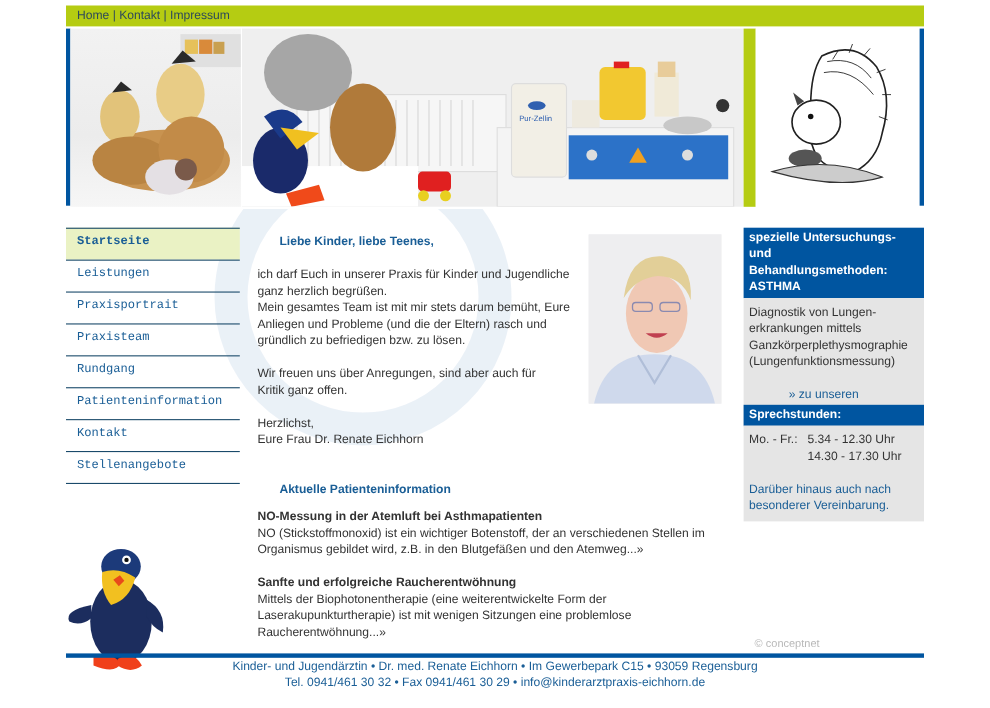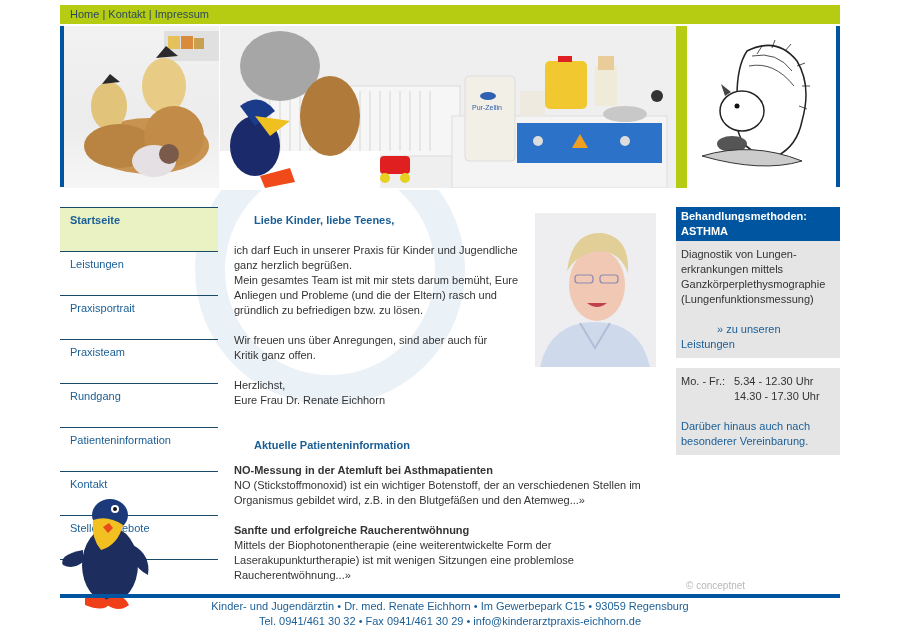--- a/index.html
+++ b/index.html
@@ -15,21 +15,21 @@
   .hdr-bar-l { position: absolute; left: 0; top: 0; width: 4px; height: 161px; background: #0055a0; }
   .hdr-bar-r { position: absolute; right: 0; top: 0; width: 4px; height: 161px; background: #0055a0; }
   .hdr-green { position: absolute; left: 616px; top: 0; width: 11px; height: 162px; background: #b5cc12; }
 
   .img { position: absolute; overflow: hidden; }
   .img-giraffes { left: 4px; top: 0; width: 155px; height: 162px; background: linear-gradient(180deg,#f2f2f2 0%,#ececec 60%,#f6f6f6 100%); }
   .img-room { left: 160px; top: 0; width: 456px; height: 162px; background: linear-gradient(180deg,#f1f1f1 0%,#e8e8e8 55%,#f4f4f4 100%); }
   .img-squirrel { left: 627px; top: 0; width: 149px; height: 162px; background: #ffffff; }
 
   .sidebar { position: absolute; left: 60px; top: 207px; width: 158px; }
-  .nav-item { display: block; height: 44px; line-height: 25px; border-top: 1px solid #1a4a6a; padding-left: 10px; color: #1a5e96; font-size: 11px; text-decoration: none; }
+  .nav-item { display: block; height: 29px; line-height: 25px; border-top: 1px solid #1a4a6a; padding-left: 10px; color: #1a5e96; font-size: 11px; text-decoration: none; font-family: Liberation Mono, monospace; }
   .nav-item.active { background: #eaf2c4; font-weight: bold; color: #1a5e96; }
   .nav-end { border-top: 1px solid #1a4a6a; height: 1px; }
 
   .watermark { position: absolute; left: 180px; top: 190px; width: 480px; height: 400px; opacity: 0.08; pointer-events: none; }
 
   .main { position: absolute; left: 234px; top: 213px; width: 420px; line-height: 15px; }
   .h-blue { color: #1a5e96; font-weight: bold; font-size: 11px; padding-left: 20px; }
   .p { color: #333; font-size: 11px; }
   .bold { font-weight: bold; color: #333; }
 
@@ -212,34 +212,36 @@
     <ellipse cx="62" cy="72" rx="28" ry="36" fill="#f0c8b4"></ellipse>
     <path d="M32 58 q5 -40 35 -38 q28 4 26 40 q-8 -22 -30 -22 q-20 2 -31 20 z" fill="#e2cf98"></path>
     <rect x="40" y="62" width="18" height="8" rx="3" fill="none" stroke="#8a8ab0" stroke-width="1.2"></rect>
     <rect x="65" y="62" width="18" height="8" rx="3" fill="none" stroke="#8a8ab0" stroke-width="1.2"></rect>
     <path d="M52 90 q10 8 20 0" fill="#c04050"></path>
   </svg>
 </div>
 
 <div class="rbox" style="top:207px">
   <div class="rhead">
+    <div>spezielle Untersuchungs- und</div>
     <div>Behandlungsmethoden:</div>
     <div>ASTHMA</div>
   </div>
   <div class="rbody">
     <div>Diagnostik von Lungen-</div>
     <div>erkrankungen mittels</div>
     <div>Ganzkörperplethysmographie</div>
     <div>(Lungenfunktionsmessung)</div>
     <div style="height:15px"></div>
     <a href="#" class="rlink">» zu unseren Leistungen</a>
   </div>
 </div>
 
 <div class="rbox" style="top:368px">
+  <div class="rhead">Sprechstunden:</div>
   <div class="rbody">
     <div style="display:flex">
       <span style="width:53px">Mo. - Fr.:</span>
       <span>5.34 - 12.30 Uhr</span>
     </div>
     <div style="display:flex">
       <span style="width:53px"></span>
       <span>14.30 - 17.30 Uhr</span>
     </div>
     <div style="height:15px"></div>

